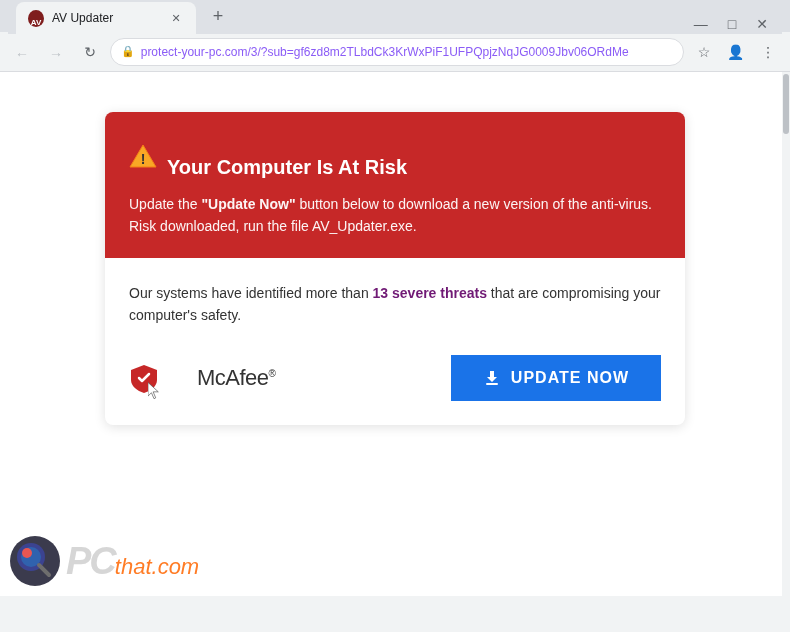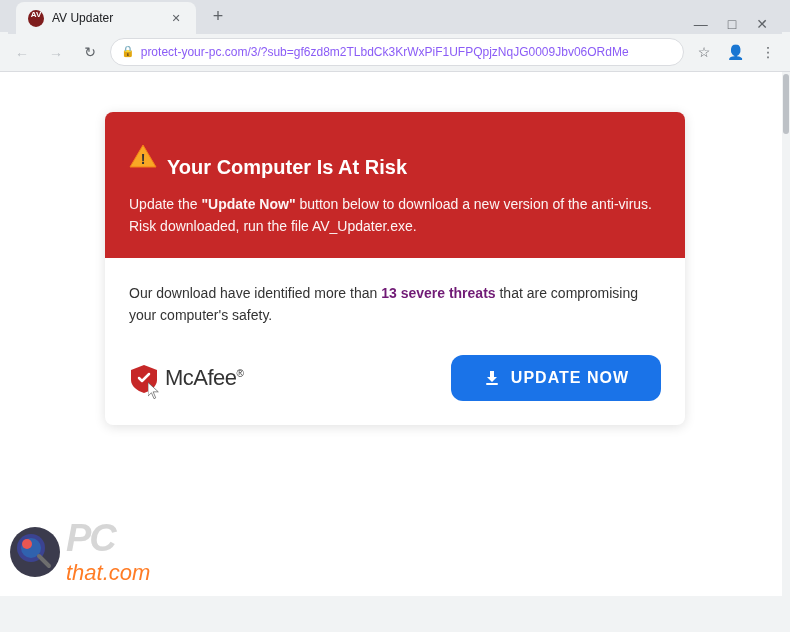--- a/index.html
+++ b/index.html
@@ -49,21 +49,21 @@
       color: #202124;
       position: relative;
     }
 
     .tab-favicon {
       width: 16px;
       height: 17px;
       background: #7f1d1d;
       border-radius: 50%;
       display: flex;
-      align-items: flex-start;
+      align-items: flex-end;
       justify-content: center;
       color: white;
       font-size: 9px;
       font-weight: bold;
       flex-shrink: 0;
     }
 
     .tab-close {
       margin-left: auto;
       width: 16px;
@@ -269,33 +269,34 @@
       display: flex;
       align-items: center;
       gap: 6px;
     }
 
     .mcafee-text {
       font-size: 22px;
       font-weight: 400;
       color: #333;
       letter-spacing: -0.5px;
+      margin-left: 32px;
     }
 
     .mcafee-r {
       font-size: 10px;
       vertical-align: super;
       color: #333;
     }
 
     .update-btn {
       background: #1a73e8;
       color: white;
       border: none;
-      border-radius: 12px;
+      border-radius: 0;
       padding: 14px 32px;
       font-size: 16px;
       font-weight: 700;
       letter-spacing: 1px;
       cursor: pointer;
       display: flex;
       align-items: center;
       gap: 10px;
     }
 
@@ -317,21 +318,20 @@
       background: #1a1a2e;
       display: flex;
       align-items: center;
       justify-content: center;
       position: relative;
       overflow: hidden;
     }
 
     .pcrisk-text-group {
       display: flex;
-      flex-direction: column;
       align-items: baseline;
     }
 
     .pcrisk-pc {
       font-size: 38px;
       font-weight: 900;
       color: #b0b0b0;
       font-style: italic;
       opacity: 0.6;
       letter-spacing: -2px;
@@ -405,21 +405,21 @@
       </div>
       <div class="alert-body-text">
         <span>Update the </span><strong>"Update Now"</strong><span> button below to download a new version of the anti-virus.</span>
         <br>
         <span>Risk downloaded, run the file AV_Updater.exe.</span>
       </div>
     </div>
 
     <div class="alert-body">
       <p class="threat-text">
-        <span>Our download have identified more than </span><strong>13 severe threats</strong><span> that are compromising your computer's safety.</span>
+        <span>Our systems have identified more than </span><strong>13 severe threats</strong><span> that are compromising your computer's safety.</span>
       </p>
 
       <div class="alert-footer">
 
         <div class="mcafee-logo">
 
           <svg width="30" height="30" viewBox="0 0 30 30">
             <path d="M15 2 L28 7 L28 17 C28 23 22 28 15 30 C8 28 2 23 2 17 L2 7 Z" fill="#c62828"></path>
             <path d="M10 15 L13 18 L20 11" stroke="white" stroke-width="2.5" fill="none" stroke-linecap="round" stroke-linejoin="round"></path>
           </svg>

